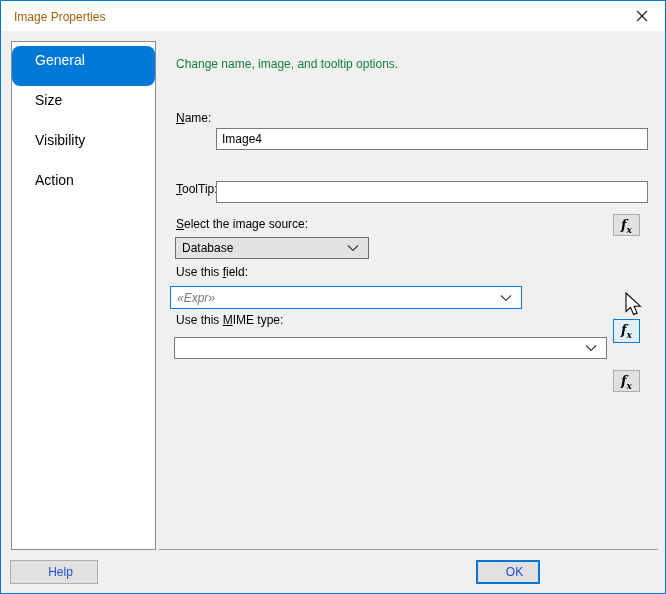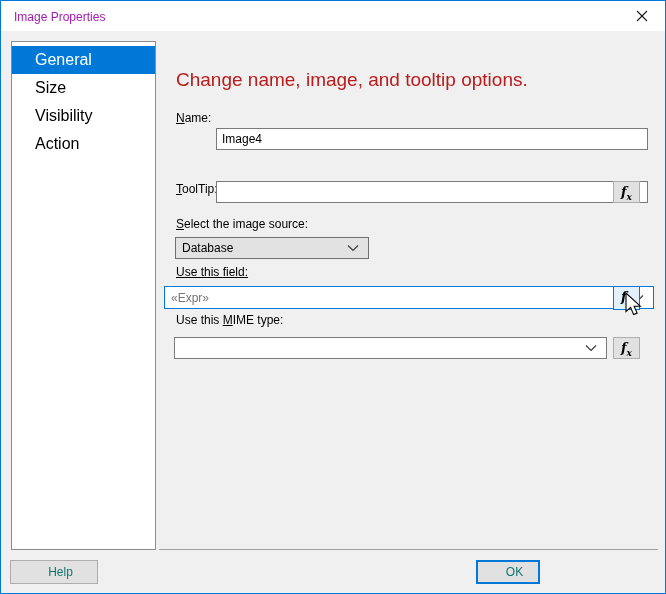--- a/index.html
+++ b/index.html
@@ -4,73 +4,73 @@
 <style>
   * { margin:0; padding:0; box-sizing:border-box; }
   html,body { background:#ffffff; }
   body { font-family:"Liberation Sans", sans-serif; }
 
   .dialog { position:relative; width:666px; height:594px; background:#f0f0f0;
             border:1px solid #0078d7; overflow:hidden; font-size:12px; color:#000; }
 
   
   .titlebar { position:absolute; left:0; top:0; right:0; height:30px; background:#ffffff; }
-  .title { position:absolute; left:13px; top:9px; font-size:12px; color:#a21caf; }
+  .title { position:absolute; left:13px; top:9px; font-size:12px; color:#a16207; }
   .close-btn { position:absolute; right:1px; top:0; width:45px; height:30px;
                display:flex; align-items:center; justify-content:center; background:transparent;
                border:none; cursor:default; }
 
   
   .listbox { position:absolute; left:10px; top:40px; width:145px; height:509px;
              background:#ffffff; border:1px solid #8c8c8c; padding-top:4px; }
-  .lb-item { height:28px; line-height:28px; padding-left:23px; font-size:16px; color:#000; }
+  .lb-item { height:40px; line-height:28px; padding-left:23px; font-size:14px; color:#000;border-radius:8px; }
   .lb-item.selected { background:#0078d7; color:#ffffff; }
 
-  .heading { position:absolute; left:175px; top:68px; font-size:19px; color:#b91c1c; }
+  .heading { position:absolute; left:175px; top:56px; font-size:12px; color:#15803d; }
 
   .fldlbl { position:absolute; font-size:12px; color:#000; white-space:pre; }
   .fldlbl .ak { text-decoration:underline; }
   .lbl-name    { left:175px; top:110px; }
   .lbl-tooltip { left:175px; top:158px;margin-top:23px; }
   .lbl-source  { left:175px; top:216px; }
-  .lbl-field   { left:175px; top:264px;text-decoration:underline; }
+  .lbl-field   { left:175px; top:264px; }
   .lbl-mime    { left:175px; top:312px; }
 
   .textbox { position:absolute; background:#ffffff; border:1px solid #7a7a7a;
              font-family:"Liberation Sans", sans-serif; font-size:12px; color:#000;
              padding:0 5px; outline:none;margin-left:41px; }
   .tb-name    { left:174px; top:127px; width:432px; height:22px; }
   .tb-tooltip { left:174px; top:180px; width:432px; height:22px; }
 
   .dropdown { position:absolute; left:174px; top:236px; width:194px; height:22px;
               background:#e2e2e2; border:1px solid #707070; display:flex; align-items:center;
               padding-left:6px; }
   .combo { position:absolute; background:#ffffff; border:1px solid #7a7a7a;
            display:flex; align-items:center; padding-left:6px; }
-  .combo-field { left:163px; top:285px; width:490px; height:23px; border:1px solid #0078d7; }
+  .combo-field { left:169px; top:285px; width:352px; height:23px; border:1px solid #0078d7;font-style:italic; }
   .combo-mime  { left:173px; top:336px; width:433px; height:22px; }
   .combo-text { font-size:12px; color:#000;text-align:center; }
   .muted { color:#767676; }
   .chev { position:absolute; right:9px; top:50%; transform:translateY(-50%); display:block; }
 
   .fx-btn { position:absolute; width:27px; height:22px; background:#e1e1e1;
             border:1px solid #adadad; display:flex; align-items:flex-start;
-            justify-content:center; padding-top:2px; }
+            justify-content:center; padding-top:2px;margin-top:33px; }
   .fx-tooltip { left:612px; top:180px; }
   .fx-field   { left:612px; top:285px; height:24px; background:#e2f0fa; border:1px solid #0078d7; }
   .fx-mime    { left:612px; top:336px; }
   .fx-glyph { font-family:"DejaVu Serif", serif; font-style:italic; font-weight:bold;
               font-size:13px; line-height:15px; color:#000; }
   .fx-sub { font-family:"DejaVu Serif", serif; font-style:italic; font-weight:bold;
             font-size:9px; position:relative; top:4px; color:#000; }
 
   .separator { position:absolute; left:158px; top:548px; width:499px; height:1px; background:#a0a0a0; }
 
   .btn { position:absolute; height:24px; background:#e1e1e1; border:1px solid #adadad;
-         font-family:"Liberation Sans", sans-serif; font-size:12px; color:#0f766e;padding-left:13px; }
+         font-family:"Liberation Sans", sans-serif; font-size:12px; color:#1d4ed8;padding-left:13px; }
   .btn-help   { left:9px;   top:559px; width:88px; }
   .btn-ok     { left:475px; top:559px; width:64px; border:2px solid #0078d7; }
   .btn-cancel { left:571px; top:559px; width:84px; }
 
   .cursor { position:absolute; left:624px; top:291px; z-index:20; pointer-events:none; }
 </style>
 </head>
 <body>
 
 <div class="dialog">

